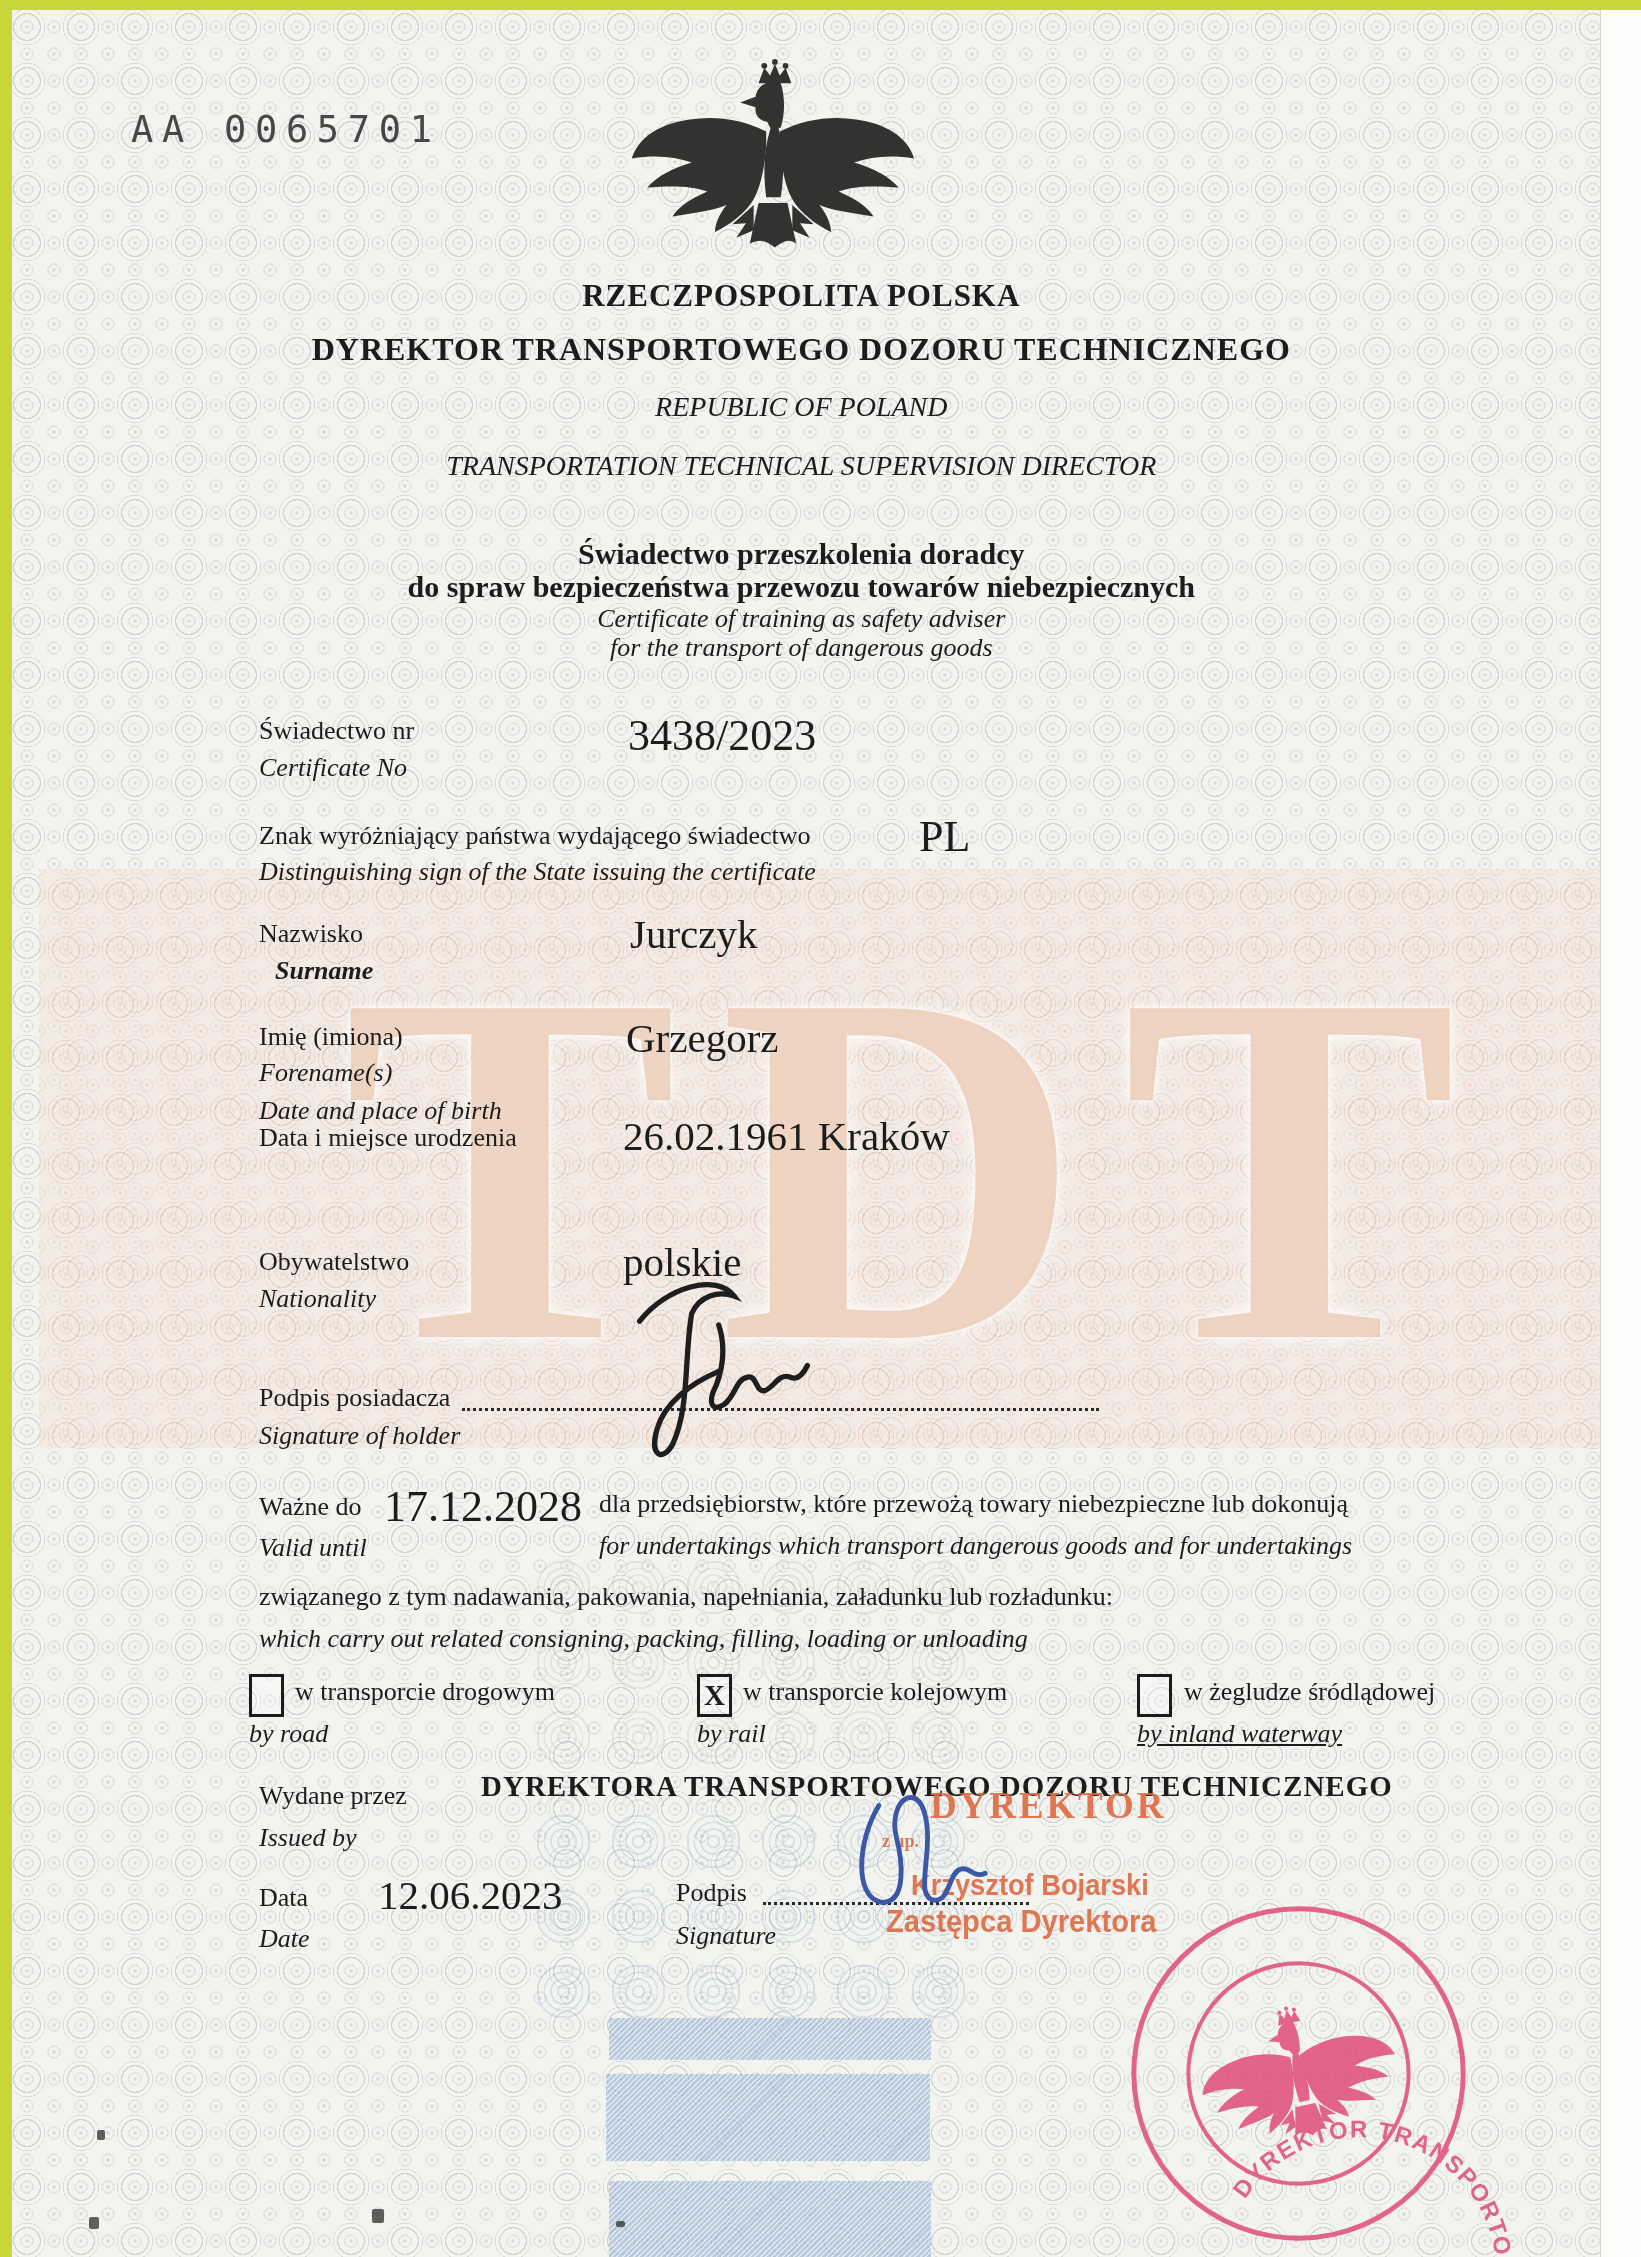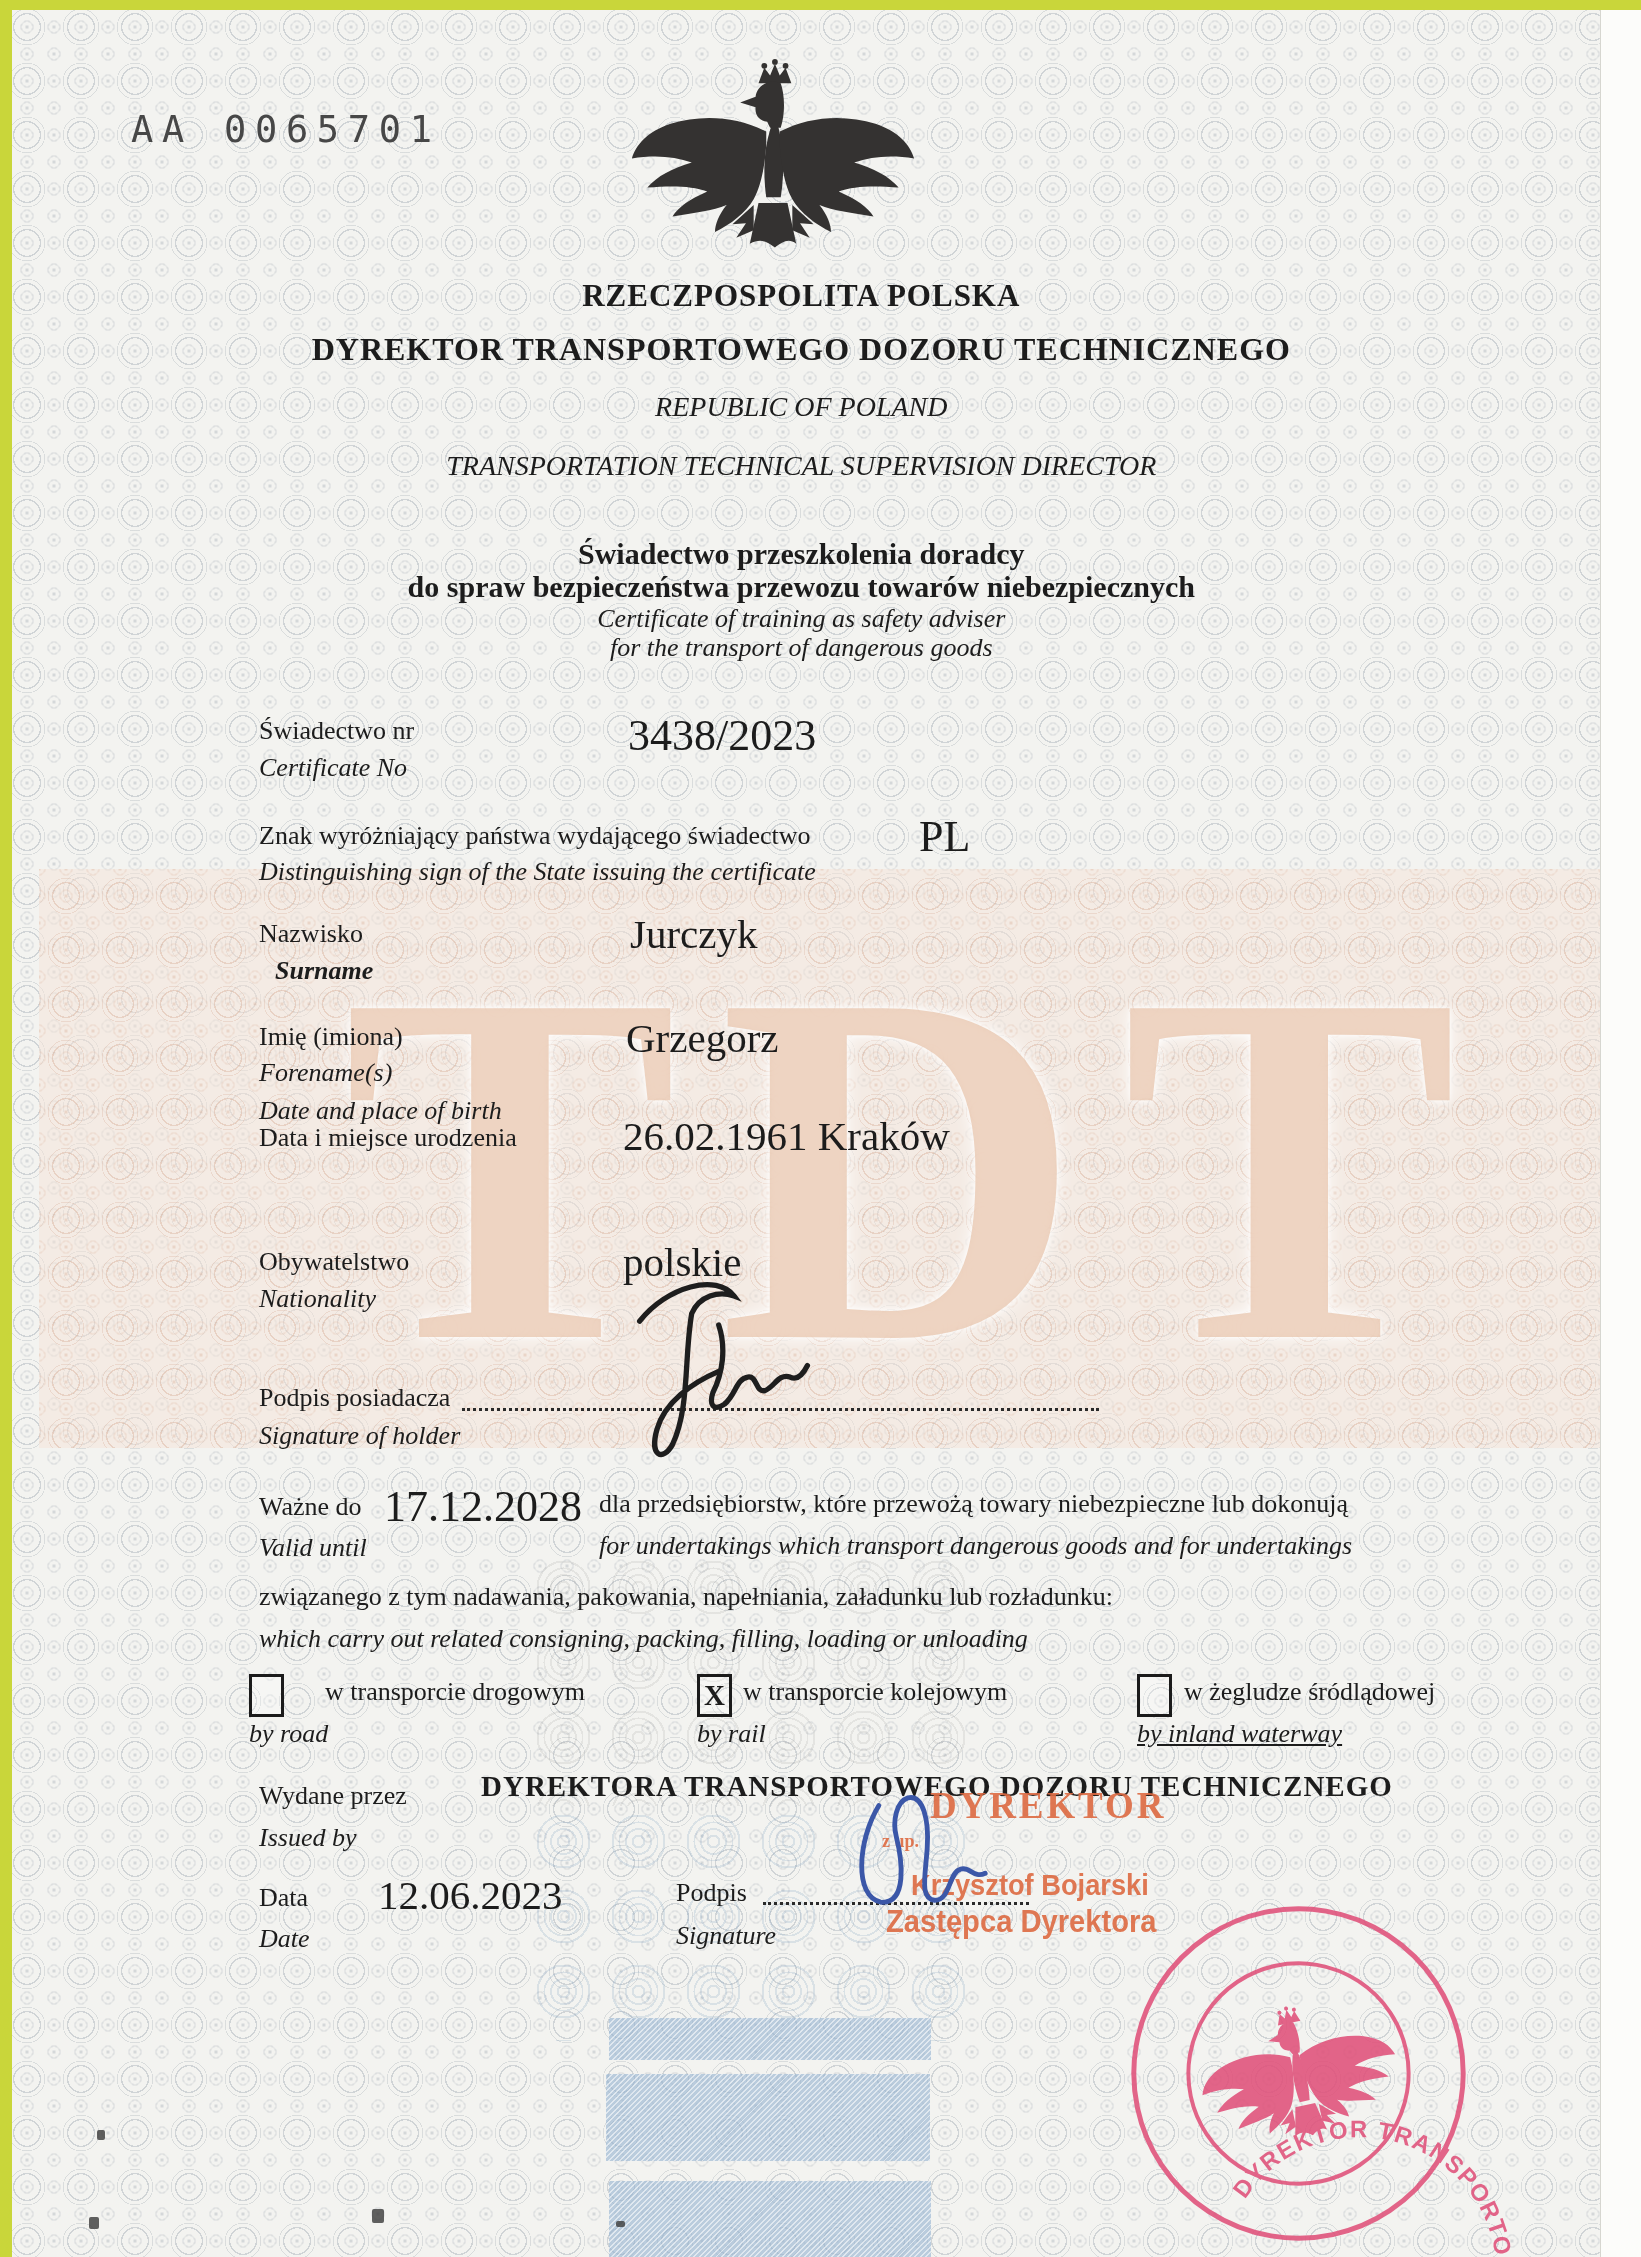--- a/index.html
+++ b/index.html
@@ -141,21 +141,21 @@
 
   <div class="abs lbl" style="left:259px;top:1492px;">Ważne do</div>
   <div class="abs lbl-en" style="left:259px;top:1533px;">Valid until</div>
   <div class="abs val big" style="left:384px;top:1481px;">17.12.2028</div>
   <div class="abs desc" style="left:599px;top:1489px;width:801px;">dla przedsiębiorstw, które przewożą towary niebezpieczne lub dokonują</div>
   <div class="abs desc-it" style="left:599px;top:1531px;width:811px;">for undertakings which transport dangerous goods and for undertakings</div>
   <div class="abs desc" style="left:259px;top:1582px;width:1159px;">związanego z tym nadawania, pakowania, napełniania, załadunku lub rozładunku:</div>
   <div class="abs desc-it" style="left:259px;top:1624px;width:1159px;">which carry out related consigning, packing, filling, loading or unloading</div>
 
   <div class="abs cb" style="left:249px;top:1674px;"><span></span></div>
-  <div class="abs desc" style="left:295px;top:1677px;margin-left:30px;">w transporcie drogowym</div>
+  <div class="abs desc" style="left:295px;top:1677px;">w transporcie drogowym</div>
   <div class="abs desc-it" style="left:249px;top:1719px;">by road</div>
 
   <div class="abs cb" style="left:697px;top:1674px;"><span>X</span></div>
   <div class="abs desc" style="left:743px;top:1677px;">w transporcie kolejowym</div>
   <div class="abs desc-it" style="left:697px;top:1719px;">by rail</div>
 
   <div class="abs cb" style="left:1137px;top:1674px;"><span></span></div>
   <div class="abs desc" style="left:1184px;top:1677px;">w żegludze śródlądowej</div>
   <div class="abs desc-it" style="left:1137px;top:1719px;text-decoration:underline;">by inland waterway</div>
 

